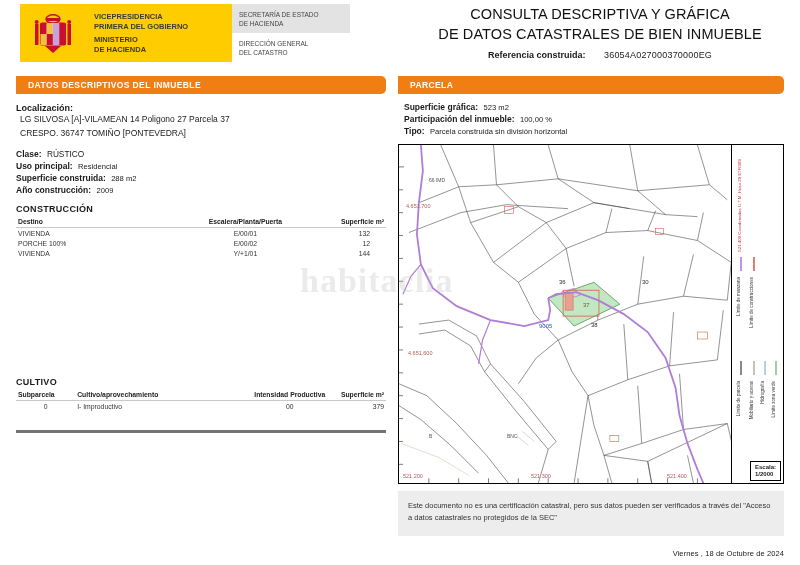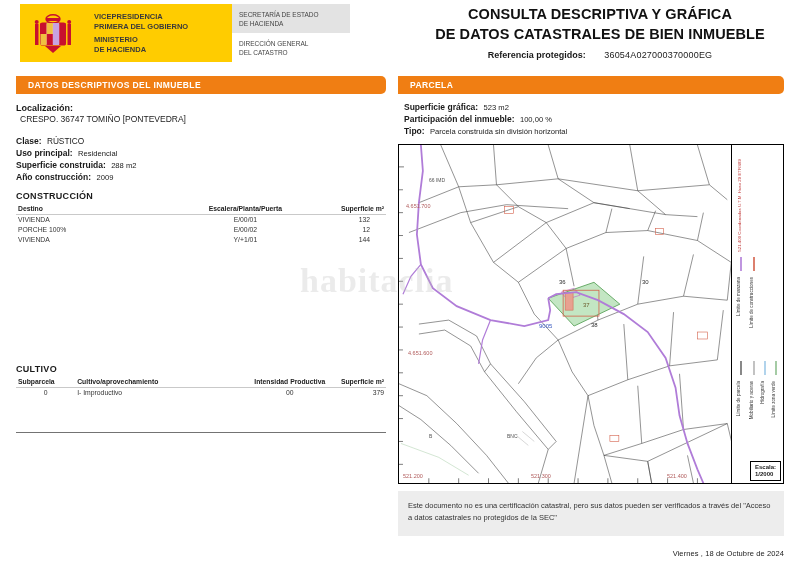--- a/index.html
+++ b/index.html
@@ -43,21 +43,21 @@
   }
   .grey-bot {
     background: #ffffff; flex: 1; padding: 7px 6px 0 7px;
     font-size: 6.5px; color: #444; line-height: 1.35;
   }
 
   .title-block {
     width: 400px; padding-top: 5px; text-align: center;
   }
   .doc-title {
-    font-size: 14.5px; font-weight: bold; color: #111;
+    font-size: 14.5px; font-weight: normal; color: #111;
     line-height: 1.35; letter-spacing: .1px;
   }
   .refline { margin-top: 6px; font-size: 9px; }
   .refline .lbl { font-weight: bold; }
   .refline .val { margin-left: 16px; font-weight: normal; letter-spacing: .2px; }
 
   
   .bar {
     background: #F07E13; color: #ffffff;
     font-size: 8.5px; font-weight: bold; letter-spacing: .4px;
@@ -79,21 +79,21 @@
   table.grid { width: 100%; border-collapse: collapse; margin-top: 3px; }
   table.grid th {
     font-size: 6.8px; font-weight: bold; color: #222;
     border-bottom: 1px solid #c9c9c9; padding: 1px 2px 2px;
   }
   table.grid td { font-size: 6.8px; color: #333; padding: 1.5px 2px; }
   .ta-l { text-align: left; } .ta-c { text-align: center; } .ta-r { text-align: right; }
 
   .panel-body-left {
     position: relative; min-height: 330px;
-    border-bottom: 1px solid #737373;
+    border-bottom: 3px solid #737373;
   }
   .cultivo-wrap { margin-top: 19px; }
 
   
   .map-meta { padding: 6px 0 6px 6px; }
   .map-frame {
     position: relative; width: 386px; height: 340px;
     border: 1px solid #000; background: #ffffff;
     margin-top: 2px; overflow: hidden;
   }
@@ -185,33 +185,34 @@
         </div>
       </div>
     </div>
 
     <div class="title-block">
       <div class="doc-title">
         <div>CONSULTA DESCRIPTIVA Y GRÁFICA</div>
         <div>DE DATOS CATASTRALES DE BIEN INMUEBLE</div>
       </div>
       <div class="refline">
-        <span class="lbl">Referencia protegidos:</span>
+        <span class="lbl">Referencia construida:</span>
         <span class="val">36054A027000370000EG</span>
       </div>
     </div>
   </div>
 
   <div class="panels">
 
     <div class="left-panel">
       <div class="bar">DATOS DESCRIPTIVOS DEL INMUEBLE</div>
 
       <div class="panel-body-left">
         <div class="loc-title">Localización:</div>
+        <div class="loc-line">LG SILVOSA [A]-VILAMEAN 14 Poligono 27 Parcela 37</div>
         <div class="loc-line">CRESPO. 36747 TOMIÑO [PONTEVEDRA]</div>
 
         <div style="height:7px"></div>
 
         <div class="fld">
           <span class="k">Clase:</span>
           <span class="v" style="font-size:8.3px">RÚSTICO</span>
         </div>
         <div class="fld">
           <span class="k">Uso principal:</span>

